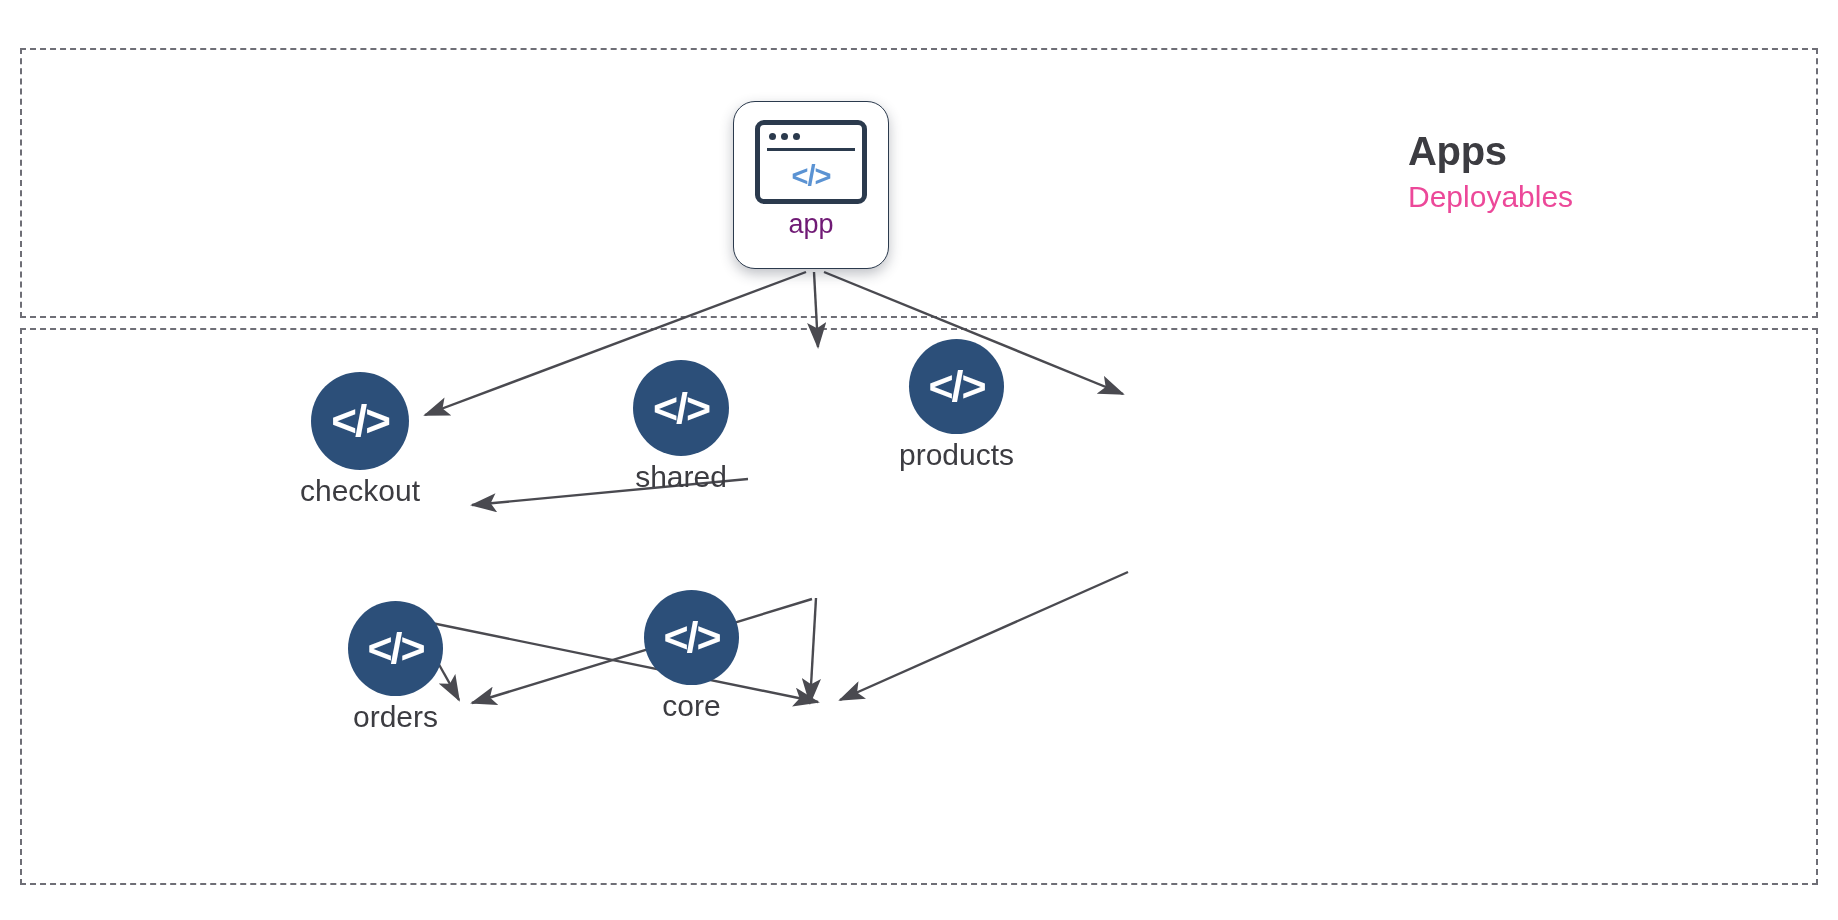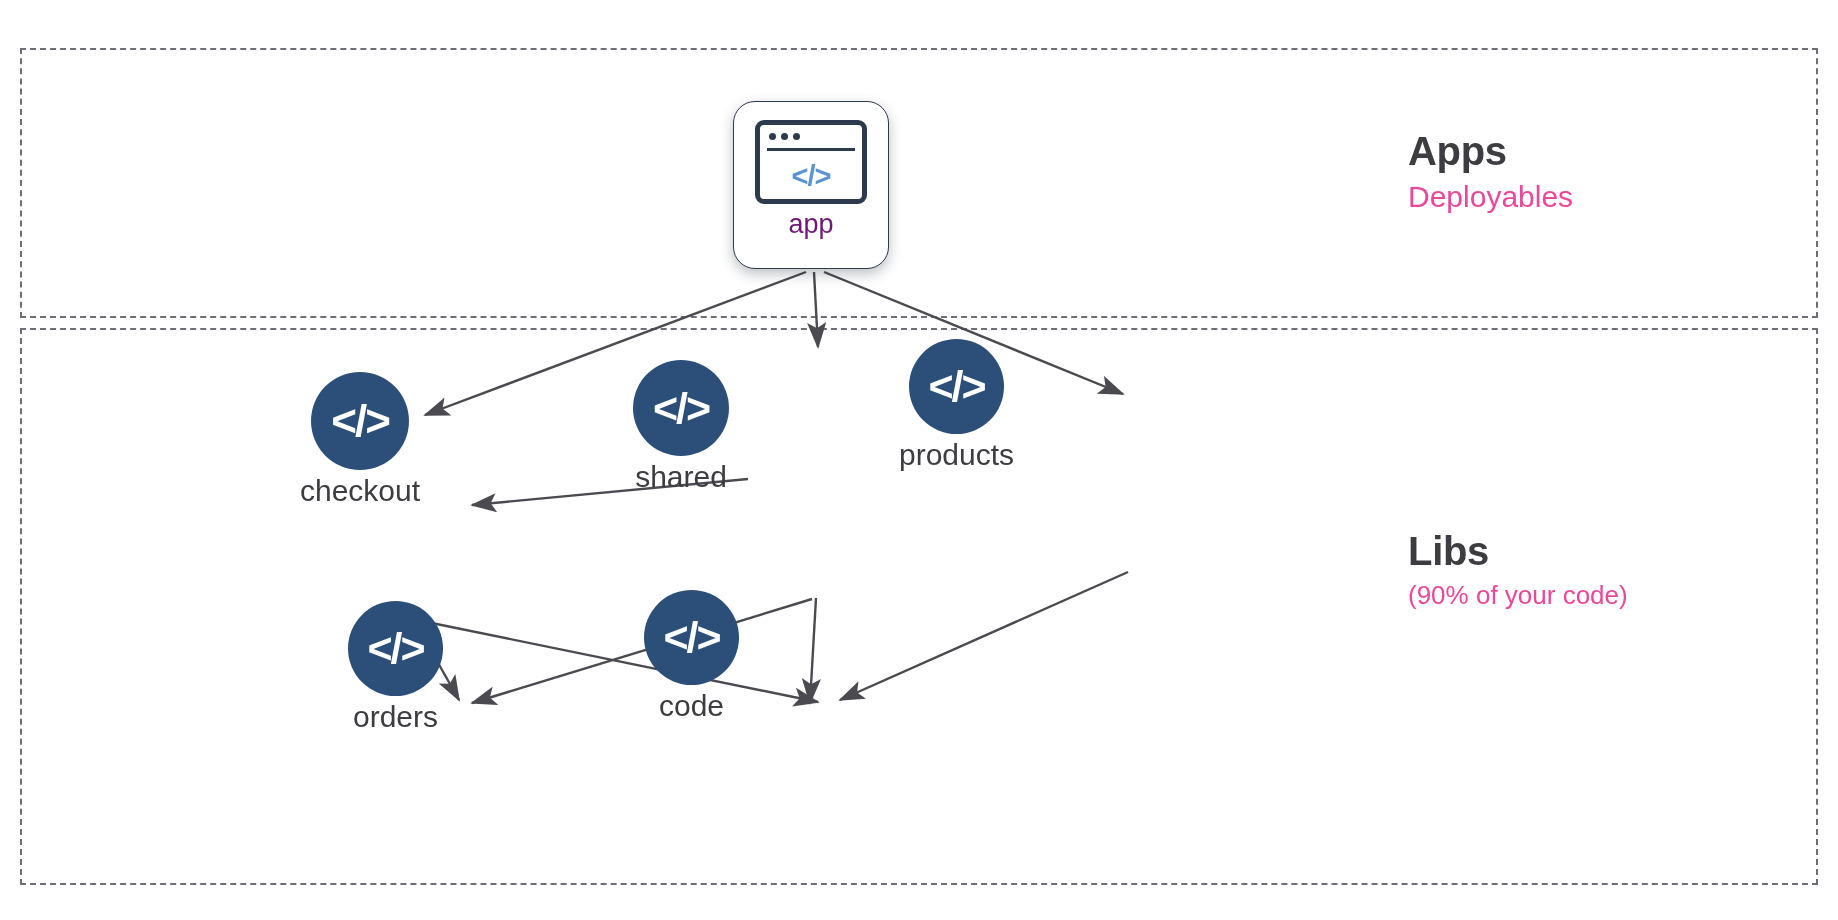--- a/index.html
+++ b/index.html
@@ -203,24 +203,20 @@
 
 <div id="canvas">
 
   <div class="region" id="region-apps"></div>
   <div class="region" id="region-libs"></div>
 
   <div class="region-caption" id="caption-apps">
     <span class="caption-title">Apps</span>
     <span class="caption-sub">Deployables</span>
   </div>
-  <div class="region-caption" id="caption-libs">
-    <span class="caption-title">Libs</span>
-    <span class="caption-sub">(90% of your code)</span>
-  </div>
 
   <svg id="edges" viewBox="0 0 1838 920">
     <defs>
       <marker id="arrowhead" markerWidth="11" markerHeight="8" refX="10.2" refY="4" orient="auto" markerUnits="strokeWidth">
         <path d="M0,0 L11,4 L0,8 L2.4,4 Z" fill="#4a4a50"></path>
       </marker>
     </defs>
 
     <line class="edge-line" x1="806" y1="272" x2="425" y2="415" marker-end="url(#arrowhead)"></line>
 
@@ -269,16 +265,16 @@
     <div class="lib-label">products</div>
   </div>
 
   <div class="lib-node" id="node-shared">
     <div class="lib-circle">&lt;/&gt;</div>
     <div class="lib-label">orders</div>
   </div>
 
   <div class="lib-node" id="node-core">
     <div class="lib-circle">&lt;/&gt;</div>
-    <div class="lib-label">code</div>
+    <div class="lib-label">core</div>
   </div>
 
 </div>
 
 </body></html>

